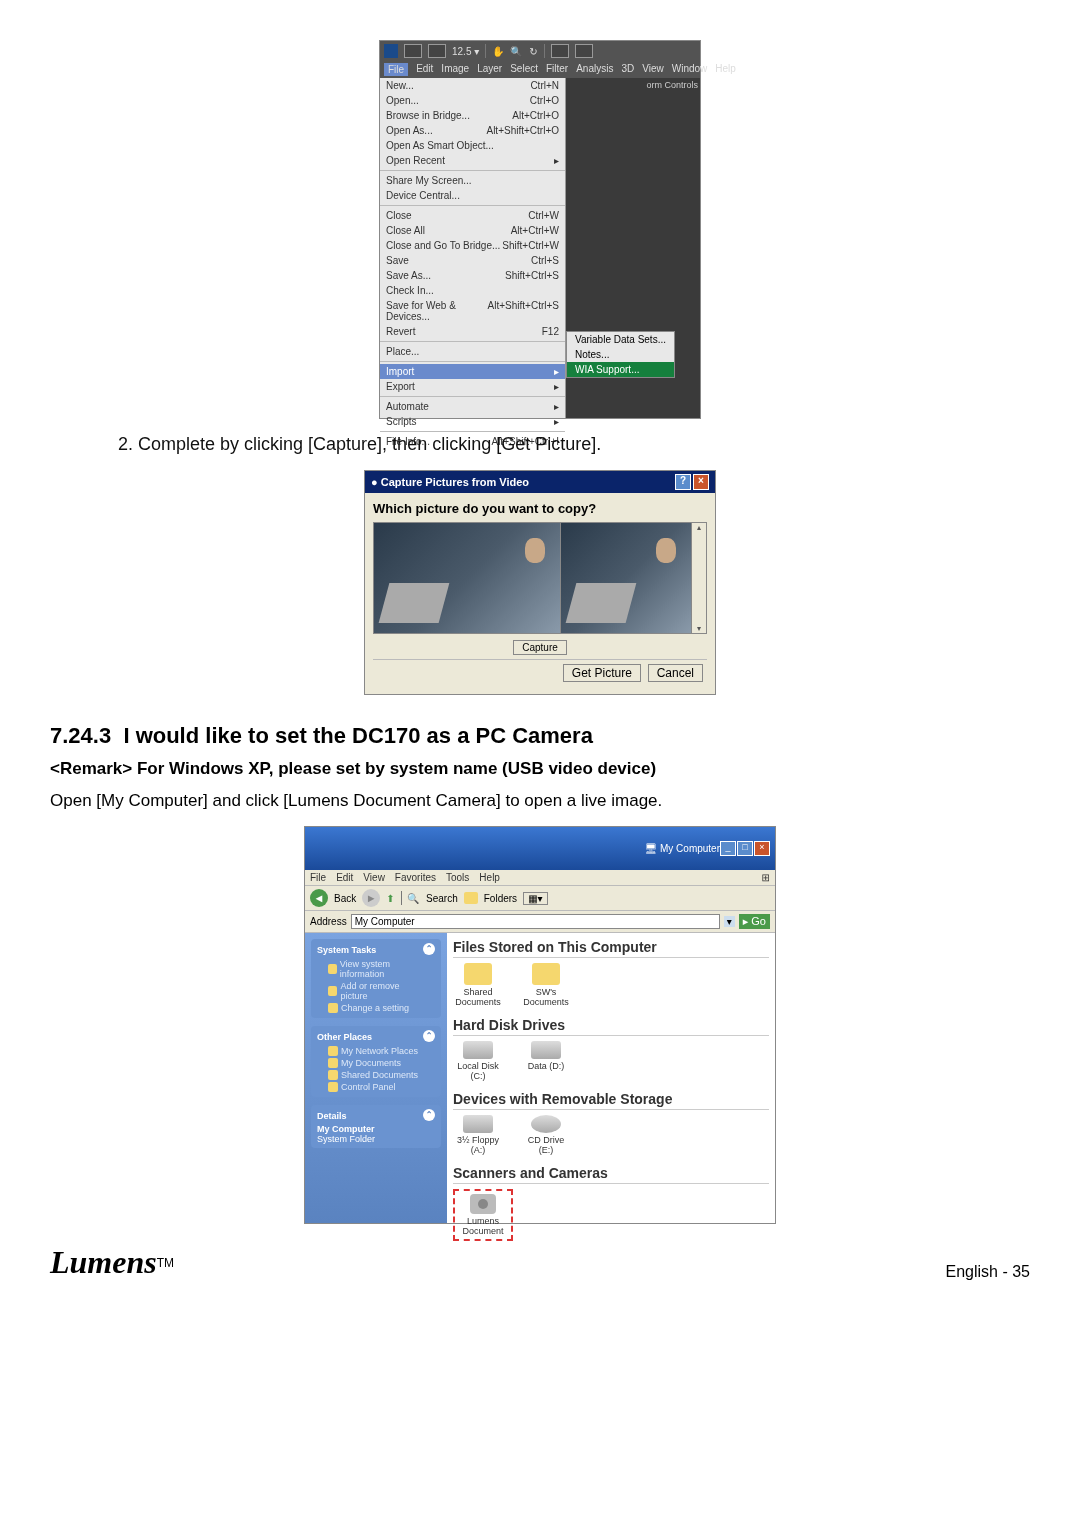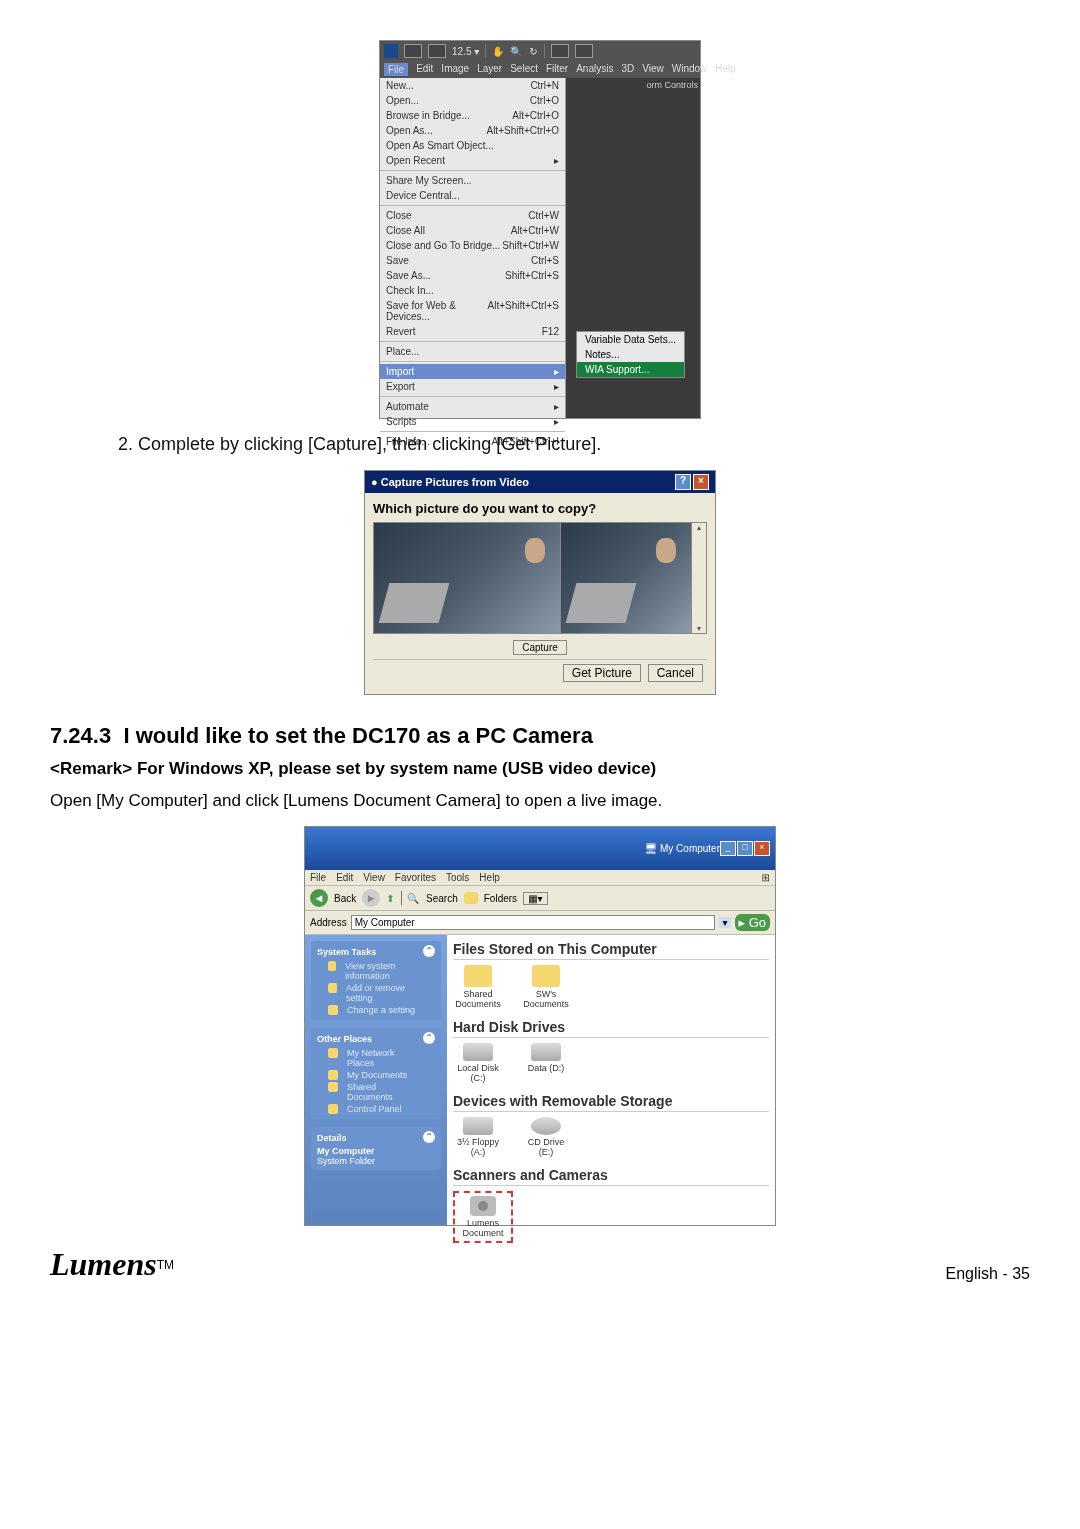--- a/index.html
+++ b/index.html
@@ -9,21 +9,21 @@
 .ps-drop{width:16px;height:12px;border:1px solid #999;background:#444}
 .ps-sep{width:1px;height:14px;background:#777}
 .ps-menubar{background:#535353;padding:2px 4px;display:flex;gap:8px;font-size:10px;color:#ddd}
 .ps-menubar span.active{background:#6a8acc;padding:1px 4px}
 .ps-body{display:flex;height:340px}
 .ps-menu{background:#e8e8e8;width:185px;font-size:10px;color:#333;border-right:1px solid #999}
 .ps-menu-item{padding:2px 6px;display:flex;justify-content:space-between}
 .ps-menu-item.hl{background:#6a8acc;color:#fff}
 .ps-menu-sep{border-top:1px solid #bbb;margin:2px 0}
 .ps-canvas{flex:1;background:#3a3a3a;position:relative}
-.ps-sub{position:absolute;left:10px;top:0;background:#e8e8e8;font-size:10px;border:1px solid #888}
+.ps-sub{position:absolute;left:0;top:0;background:#e8e8e8;font-size:10px;border:1px solid #888}
 .ps-sub div{padding:2px 8px}
 .ps-sub .hl{background:#15803d;color:#fff}
 .ps-right-bar{position:absolute;right:2px;top:2px;font-size:9px;color:#ccc}
 .instruction{font-size:18px;margin:10px 68px 15px;color:#111}
 .capture-dialog{border:1px solid #888;width:350px;margin:0 auto 28px;background:#ece9d8}
 .cap-title{background:#0a246a;color:#fff;font-size:11px;font-weight:bold;padding:3px 6px;display:flex;align-items:center;justify-content:space-between}
 .cap-title-btns{display:flex;gap:2px}
 .cap-btn-sq{width:14px;height:14px;background:#c9542b;border:1px solid #fff;font-size:10px;color:#fff;text-align:center;line-height:12px}
 .cap-btn-sq.help{background:#5a8ccc}
 .cap-body{padding:8px;font-size:10px}
@@ -45,27 +45,27 @@
 .ex-title-btns{display:flex;gap:1px}
 .ex-tbtn{width:14px;height:13px;background:#5a8ccc;border:1px solid #fff;font-size:9px;text-align:center;line-height:11px;color:#fff}
 .ex-tbtn.close{background:#c9542b}
 .ex-menubar{background:#ece9d8;padding:2px 5px;color:#333;display:flex;gap:10px;border-bottom:1px solid #bbb}
 .ex-toolbar{background:#ece9d8;padding:3px 5px;display:flex;align-items:center;gap:6px;border-bottom:1px solid #bbb}
 .ex-circle{width:18px;height:18px;border-radius:50%;background:#4a9a4a;display:flex;align-items:center;justify-content:center;color:#fff;font-size:11px}
 .ex-circle.gray{background:#ccc;color:#888}
 .ex-fold-ico{width:14px;height:12px;background:#f5d76e;border-radius:2px}
 .ex-addr{background:#ece9d8;padding:3px 5px;display:flex;align-items:center;gap:4px;border-bottom:1px solid #bbb}
 .ex-addr input{flex:1;font-size:10px;padding:1px 3px;border:1px solid #888}
-.ex-go{background:#4a9a4a;color:#fff;padding:1px 4px;border-radius:6px;font-size:13px}
+.ex-go{background:#4a9a4a;color:#fff;padding:1px 4px;border-radius:0;font-size:11px}
 .ex-body{display:flex;height:290px}
 .ex-side{width:130px;background:linear-gradient(#7aa3e0,#5a83c0);padding:6px;color:#fff}
 .ex-panel{background:#6a93d0;border-radius:4px;margin-bottom:8px;padding:4px 6px;font-size:9px}
 .ex-panel-head{font-weight:bold;display:flex;justify-content:space-between;align-items:flex-end;margin-bottom:3px;color:#fff}
 .ex-panel-head .chev{width:12px;height:12px;background:#fff;border-radius:50%;color:#5a83c0;text-align:center;line-height:12px;font-size:8px}
-.ex-panel-item{color:#dde8f8;padding:1px 11px;display:flex;align-items:flex-start;gap:9px}
+.ex-panel-item{color:#dde8f8;padding:1px 11px;display:flex;align-items:center;gap:3px}
 .ex-pi-ico{width:10px;height:10px;background:#f5d76e;border-radius:2px}
 .ex-main{flex:1;padding:6px;background:#fff;color:#333}
 .ex-section-h{font-weight:bold;font-size:14px;border-bottom:1px solid #ccc;padding-bottom:2px;margin-bottom:5px}
 .ex-icons{display:flex;gap:18px;margin-bottom:10px}
 .ex-icon-item{text-align:center;font-size:9px;width:50px}
 .ex-icon-folder{width:28px;height:22px;background:#f5d76e;border-radius:3px;margin:0 auto 2px}
 .ex-icon-drive{width:30px;height:18px;background:linear-gradient(#ddd,#aaa);border-radius:3px;margin:0 auto 2px}
 .ex-icon-cam{width:26px;height:20px;background:#bbb;border-radius:4px;margin:0 auto 2px;position:relative}
 .ex-icon-cam::before{content:'';position:absolute;width:10px;height:10px;background:#888;border-radius:50%;left:8px;top:5px}
 .ex-highlight{border:2px dashed #d33;padding:3px;display:inline-block}
@@ -296,21 +296,21 @@
         <div class="ex-panel-head">
             <span>System Tasks</span>
             <span class="chev">⌃</span>
           </div>
         <div class="ex-panel-item">
             <span class="ex-pi-ico"></span>
             <span>View system information</span>
           </div>
         <div class="ex-panel-item">
             <span class="ex-pi-ico"></span>
-            <span>Add or remove setting</span>
+            <span>Add or remove picture</span>
           </div>
         <div class="ex-panel-item">
             <span class="ex-pi-ico"></span>
             <span>Change a setting</span>
           </div>
       </div>
       <div class="ex-panel">
         <div class="ex-panel-head">
             <span>Other Places</span>
             <span class="chev">⌃</span>

